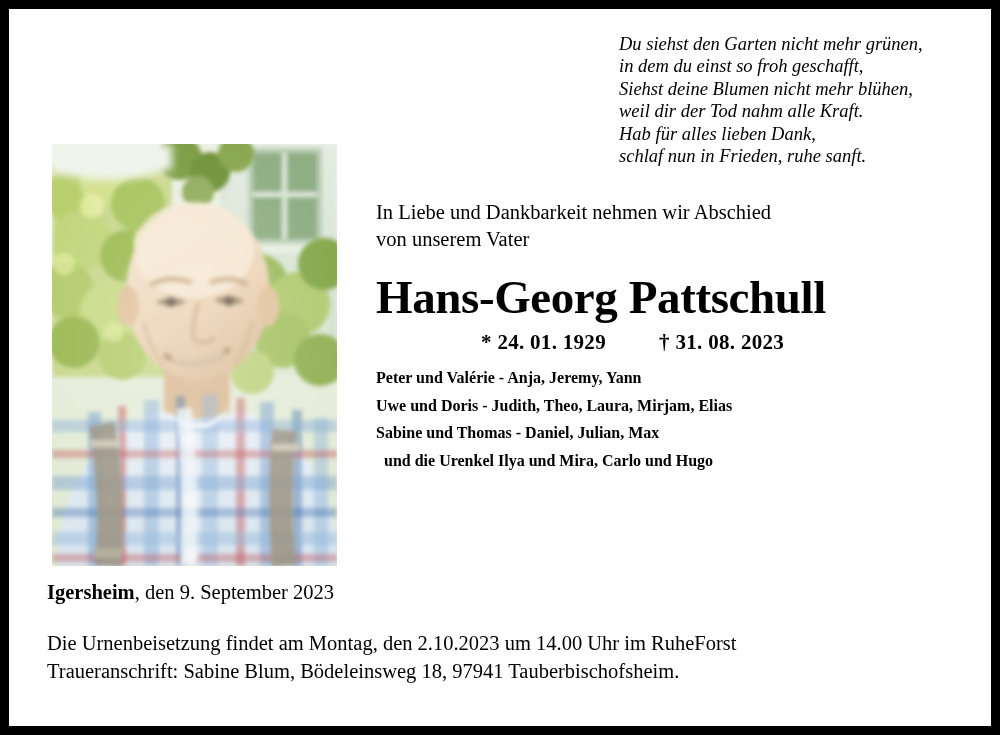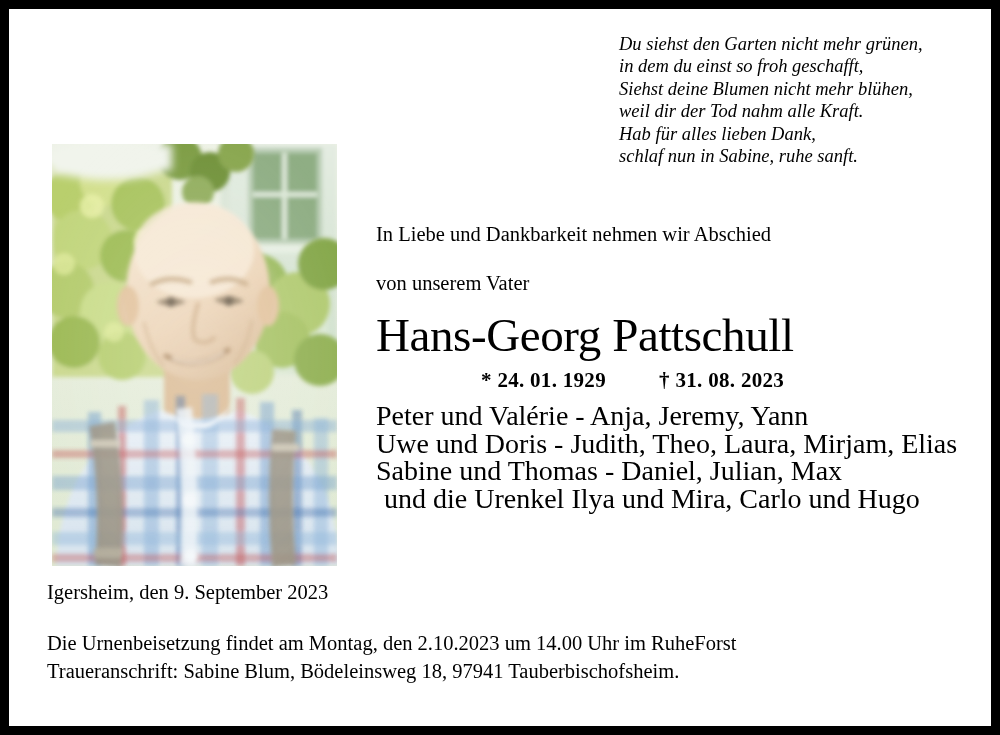--- a/index.html
+++ b/index.html
@@ -65,27 +65,27 @@
     position: absolute;
     left: 365px;
     top: 188px;
     width: 620px;
   }
   .intro {
     font-size: 20.5px;
     line-height: 27px;
     white-space: nowrap;
   }
-  .intro-line { display: block; margin-top: 22px; }
+  .intro-line { display: block; }
 
   .name {
-    margin-top: 12px;
+    margin-top: 18px;
     font-size: 47px;
     line-height: 52px;
-    font-weight: normal;
+    font-weight: bold;
     letter-spacing: -0.4px;
     white-space: nowrap;
     transform: scaleX(1.0);
     transform-origin: left center;
   }
 
   .dates {
     margin-top: 7px;
     font-size: 21px;
     font-weight: bold;
@@ -98,62 +98,62 @@
 
   .herzen {
     margin-top: 26px;
     font-size: 20.5px;
     line-height: 27px;
     white-space: nowrap;
   }
 
   .family {
     margin-top: 9px;
-    font-size: 28px;
+    font-size: 16px;
     line-height: 27.5px;
-    font-weight: normal;
+    font-weight: bold;
     white-space: nowrap;
   }
   .family-line { display: block; }
   .family-line.indent { padding-left: 8px; }
 
   
   .bottom {
     position: absolute;
     left: 36px;
     top: 568px;
     width: 930px;
   }
   .place-line {
     font-size: 20.5px;
     line-height: 26px;
     white-space: nowrap;
   }
-  .place-line .place { font-weight: normal; }
+  .place-line .place { font-weight: bold; }
 
   .details {
     margin-top: 24px;
     font-size: 20.5px;
     line-height: 28px;
   }
   .details-line { display: block; white-space: nowrap; }
 </style>
 </head>
 <body>
 
 <div class="notice">
 <div class="notice-inner">
 
   <div class="poem">
     <span class="poem-line">Du siehst den Garten nicht mehr grünen,</span>
     <span class="poem-line">in dem du einst so froh geschafft,</span>
     <span class="poem-line">Siehst deine Blumen nicht mehr blühen,</span>
     <span class="poem-line">weil dir der Tod nahm alle Kraft.</span>
     <span class="poem-line">Hab für alles lieben Dank,</span>
-    <span class="poem-line">schlaf nun in Sabine, ruhe sanft.</span>
+    <span class="poem-line">schlaf nun in Frieden, ruhe sanft.</span>
   </div>
 
   <div class="photo">
     <svg viewBox="0 0 285 422" preserveAspectRatio="none">
       <defs>
         <linearGradient id="skyG" x1="0" y1="0" x2="0" y2="1">
           <stop offset="0" stop-color="#eef2e6"></stop>
           <stop offset="1" stop-color="#dfe9d2"></stop>
         </linearGradient>
         <linearGradient id="wallG" x1="0" y1="0" x2="0" y2="1">

